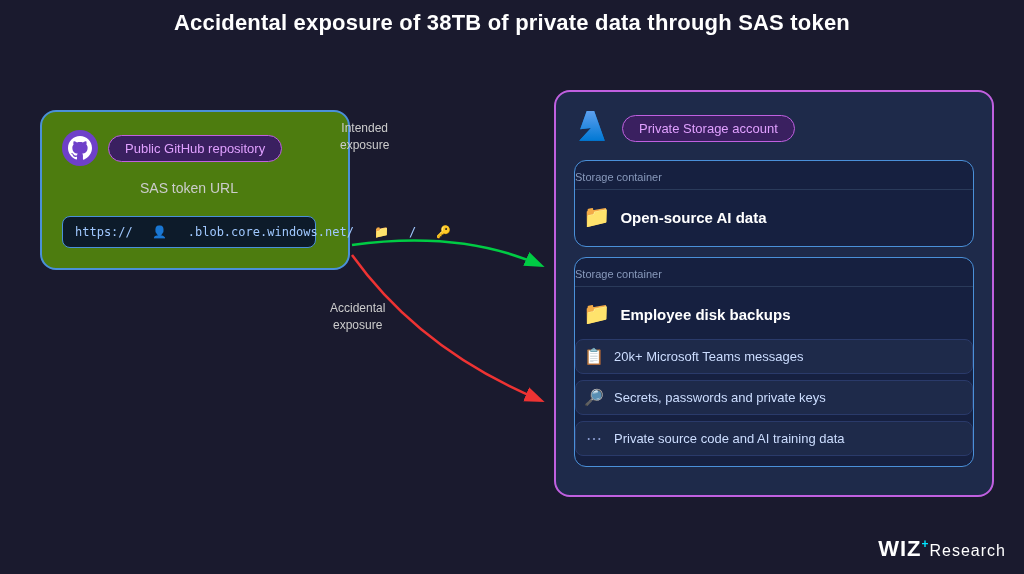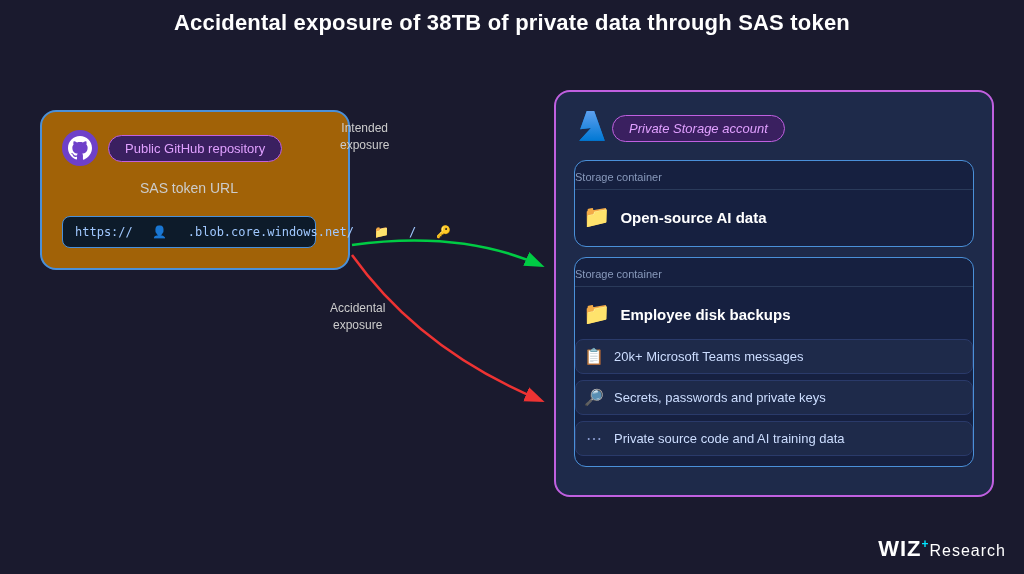--- a/index.html
+++ b/index.html
@@ -28,21 +28,21 @@
       right: 30px;
       bottom: 30px;
     }
 
     
     .github-box {
       position: absolute;
       left: 10px;
       top: 40px;
       width: 310px;
-      background: #a16207;
+      background: #4d7c0f;
       border: 2px solid #4a90d9;
       border-radius: 16px;
       padding: 18px 32px 20px 20px;
     }
 
     .github-header {
       display: flex;
       align-items: center;
       gap: 10px;
       margin-bottom: 14px;
@@ -99,23 +99,22 @@
       width: 440px;
       background: #1e2a4a;
       border: 2px solid #c060e0;
       border-radius: 16px;
       padding: 18px 18px 18px 18px;
     }
 
     .azure-header {
       display: flex;
       align-items: center;
-      gap: 2px;
+      gap: 12px;
       margin-bottom: 14px;
-      font-style: italic;
     }
 
     .azure-icon {
       width: 36px;
       height: 36px;
       display: flex;
       align-items: center;
       justify-content: center;
     }
 

